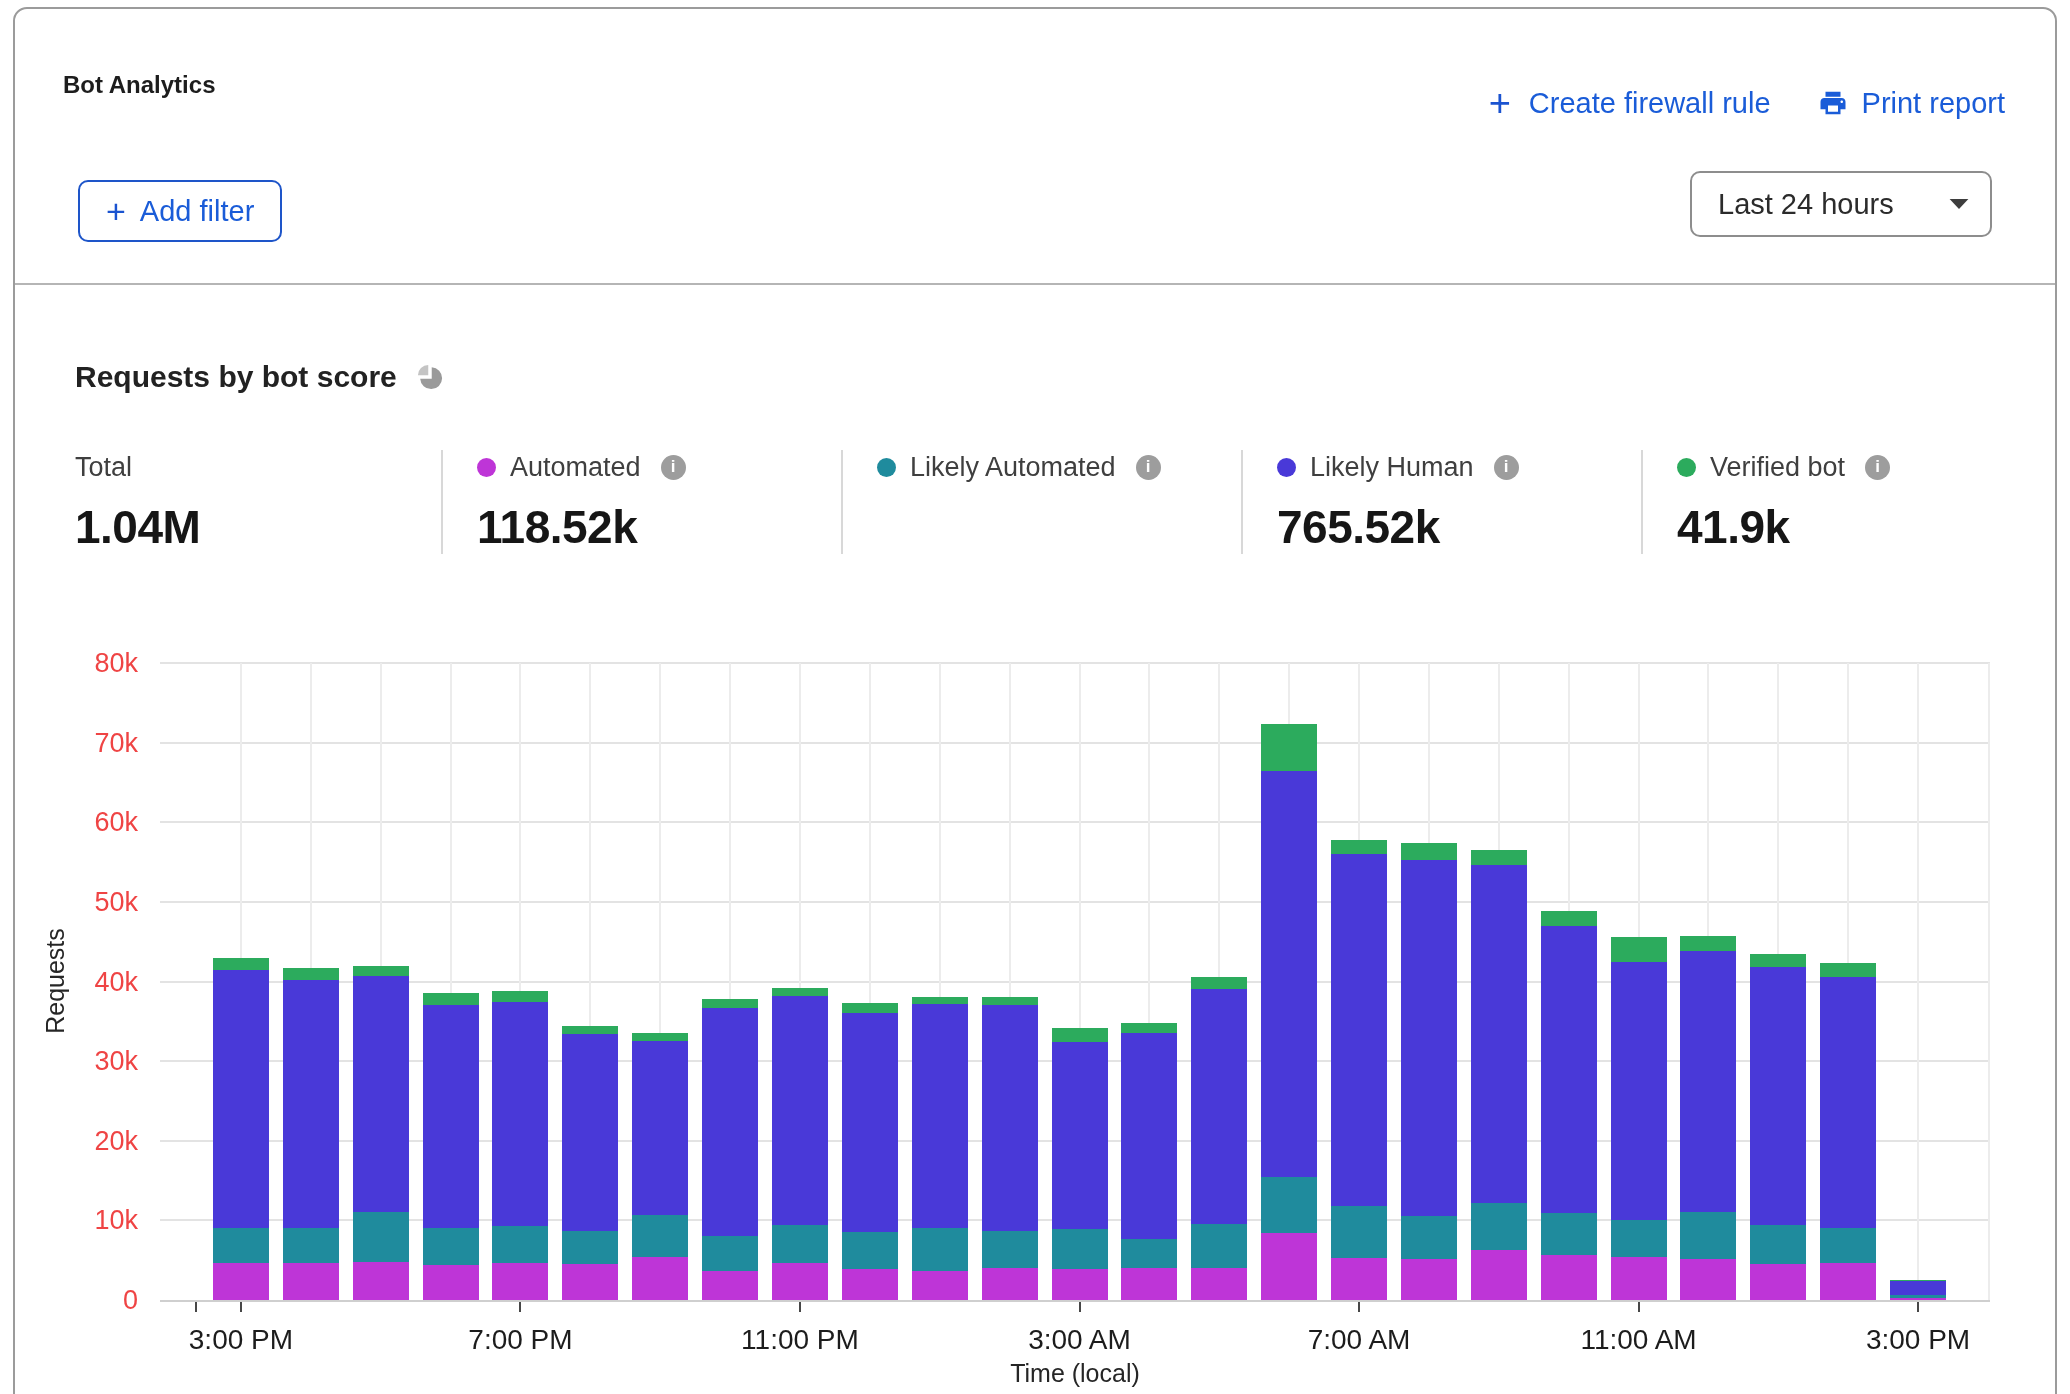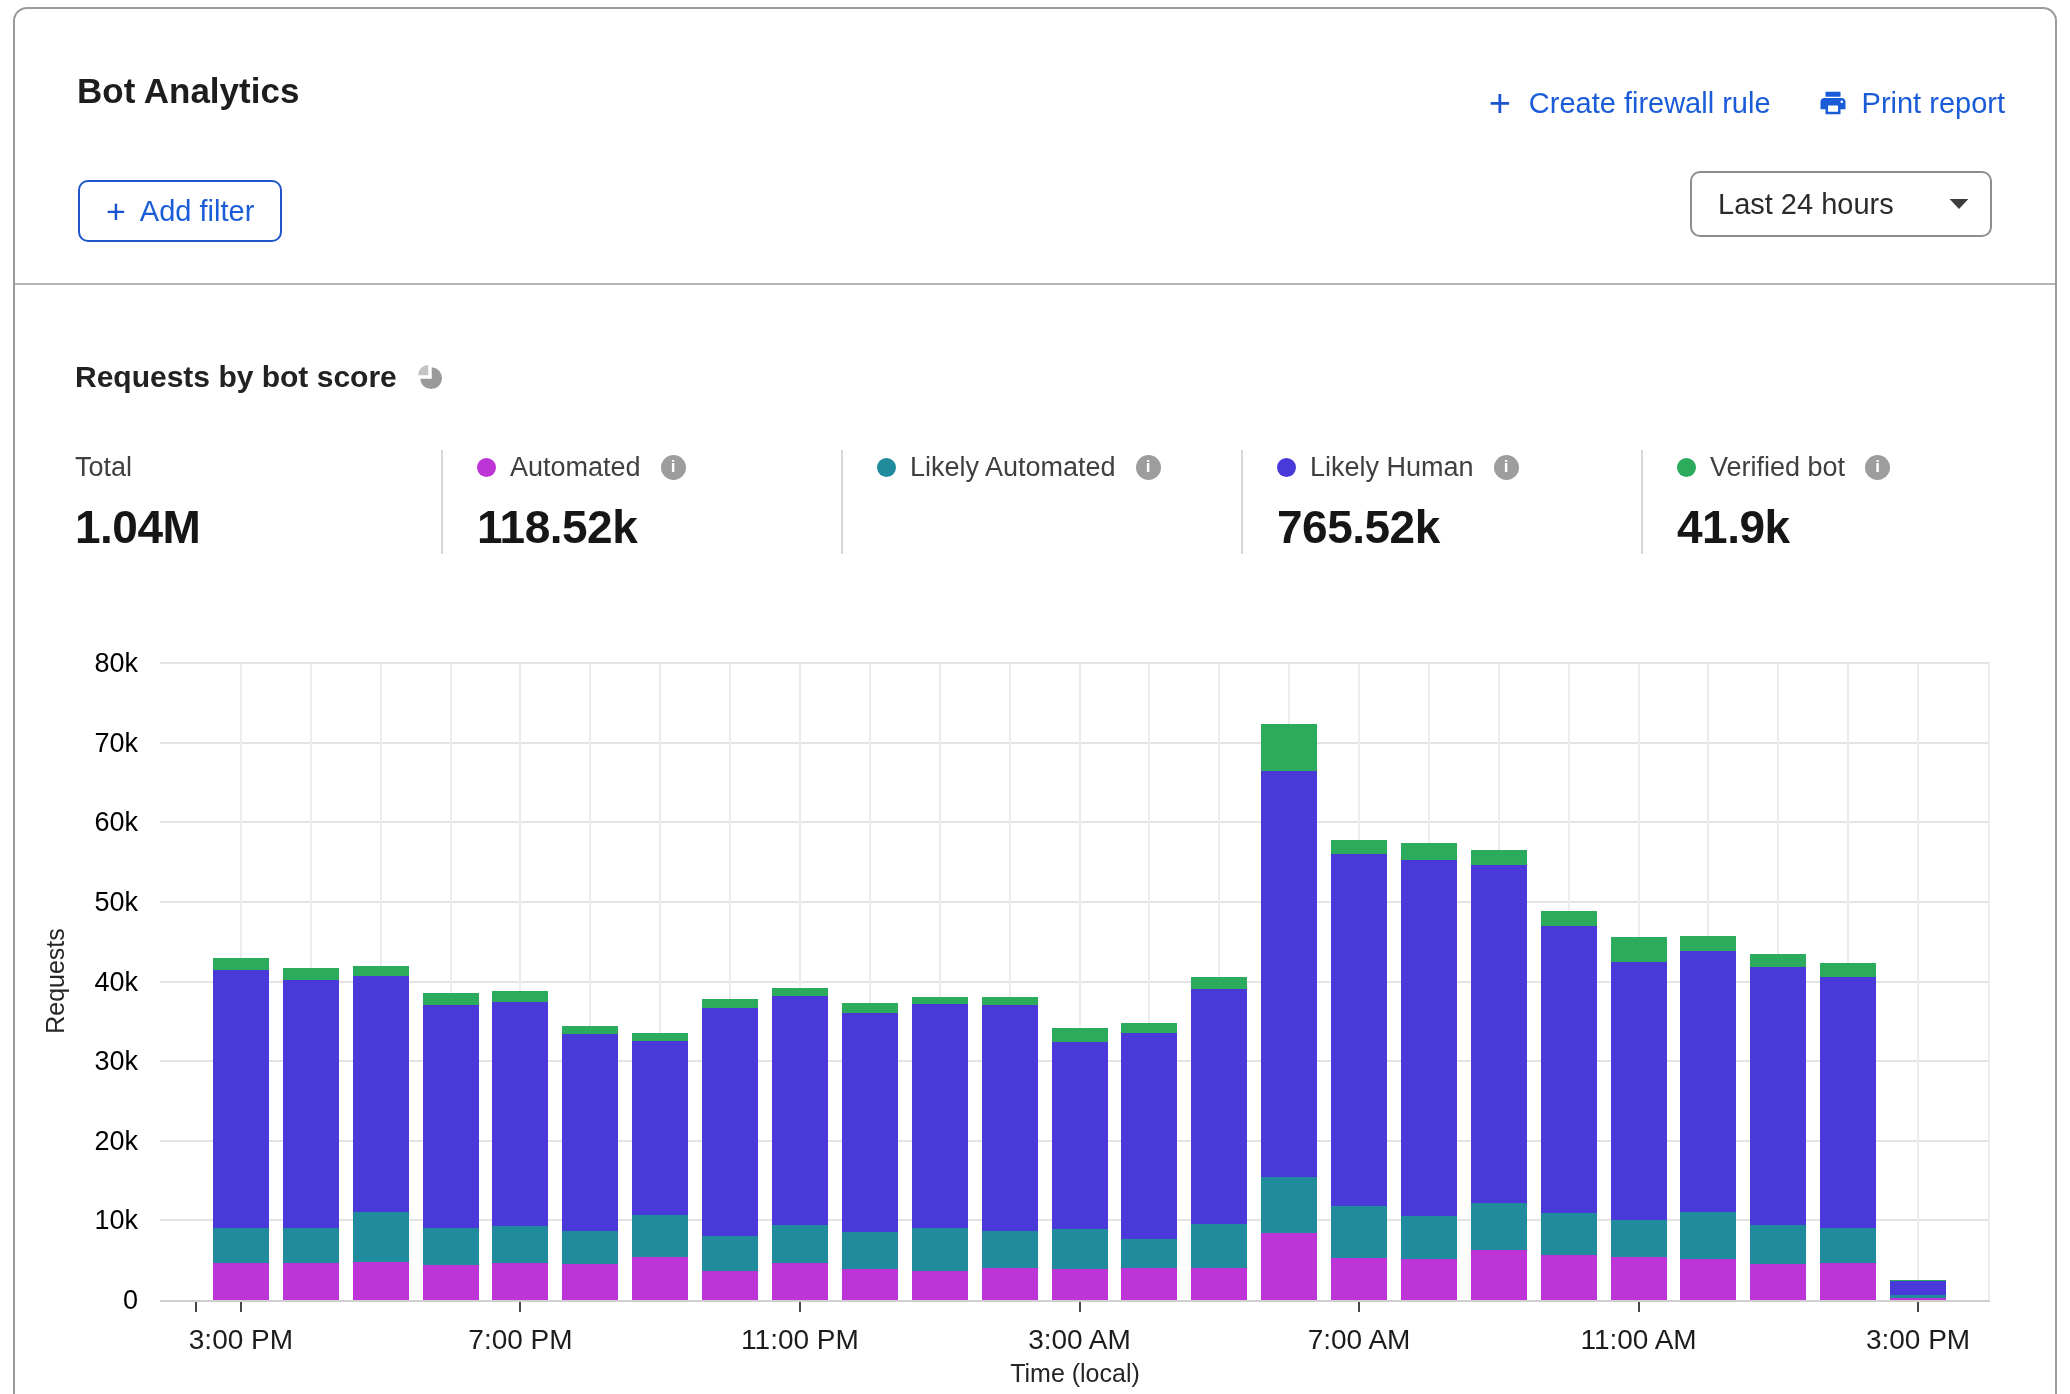--- a/index.html
+++ b/index.html
@@ -1,21 +1,21 @@
 <!DOCTYPE html>
 <html><head>
 <meta charset="utf-8">
 <style>
   html,body{margin:0;padding:0;background:#fff;}
   .viewport{position:relative;width:2070px;height:1394px;overflow:hidden;background:#fff;
     font-family:"Liberation Sans","DejaVu Sans",sans-serif;color:#1d1d1d;}
   .card{position:absolute;left:13px;top:7px;width:2040px;height:1480px;
     border:2px solid #9b9b9b;border-radius:14px;background:#fff;}
   
-  .page-title{position:absolute;left:62px;top:62px;font-size:35px;font-weight:700;color:#1d1d1d;}
+  .page-title{position:absolute;left:48px;top:62px;font-size:24px;font-weight:700;color:#1d1d1d;}
   .actions{position:absolute;right:50px;top:74px;height:40px;display:flex;align-items:center;gap:46px;}
   .action-link{display:flex;align-items:center;gap:13px;color:#1a5cd8;font-size:29px;cursor:pointer;text-decoration:none;}
   .action-link .icon{display:inline-flex;width:32px;height:32px;align-items:center;justify-content:center;}
   .action-link .icon svg{width:30px;height:30px;}
   .plus-glyph{font-size:38px;font-weight:500;line-height:28px;color:#1a53d0;}
   .add-filter{position:absolute;left:63px;top:171px;height:62px;display:flex;align-items:center;gap:14px;
     padding:0 26px;background:#fff;border:2px solid #1e55c9;border-radius:10px;color:#1a5cd8;
     font-size:29px;font-family:inherit;cursor:pointer;}
   .add-filter .plus-glyph{font-size:34px;}
   .time-select{position:absolute;left:1675px;top:162px;width:302px;height:66px;box-sizing:border-box;
@@ -38,21 +38,21 @@
   .stat-value{margin-top:16px;font-size:46px;font-weight:700;color:#161616;letter-spacing:-0.5px;}
   
   .chart-wrap{position:absolute;left:0;top:654px;width:2040px;height:740px;}
   .plot{position:absolute;left:145px;top:0;width:1830px;height:637px;}
   .gridline-h{position:absolute;left:0;width:100%;height:2px;background:#e3e3e3;}
   .gridline-v{position:absolute;top:0;width:2px;height:100%;background:#ececec;}
   .baseline{position:absolute;left:0;bottom:-2px;width:100%;height:2px;background:#cfcfcf;}
   .bar{position:absolute;bottom:0;display:flex;flex-direction:column-reverse;}
   .bar-seg{width:100%;}
   .y-ticks{position:absolute;left:0;top:0;width:133px;height:637px;}
-  .y-tick{position:absolute;right:10px;transform:translateY(50%);font-size:27px;color:#000000;}
+  .y-tick{position:absolute;right:10px;transform:translateY(50%);font-size:27px;color:#ef4444;}
   .y-title{position:absolute;left:14px;top:318px;transform:translate(0,-50%) rotate(-90deg);
     transform-origin:center;font-size:25px;color:#262626;width:120px;text-align:center;margin-left:-34px;}
   .x-ticks{position:absolute;left:145px;top:637px;width:1830px;height:64px;}
   .x-tick{position:absolute;top:24px;transform:translateX(-50%);font-size:28px;color:#1c1c1c;white-space:nowrap;}
   .x-tickmark{position:absolute;top:2px;width:2px;height:10px;background:#474747;}
   .x-title{position:absolute;left:145px;top:696px;width:1830px;text-align:center;font-size:25px;color:#262626;}
 </style>
 </head>
 <body>
 

